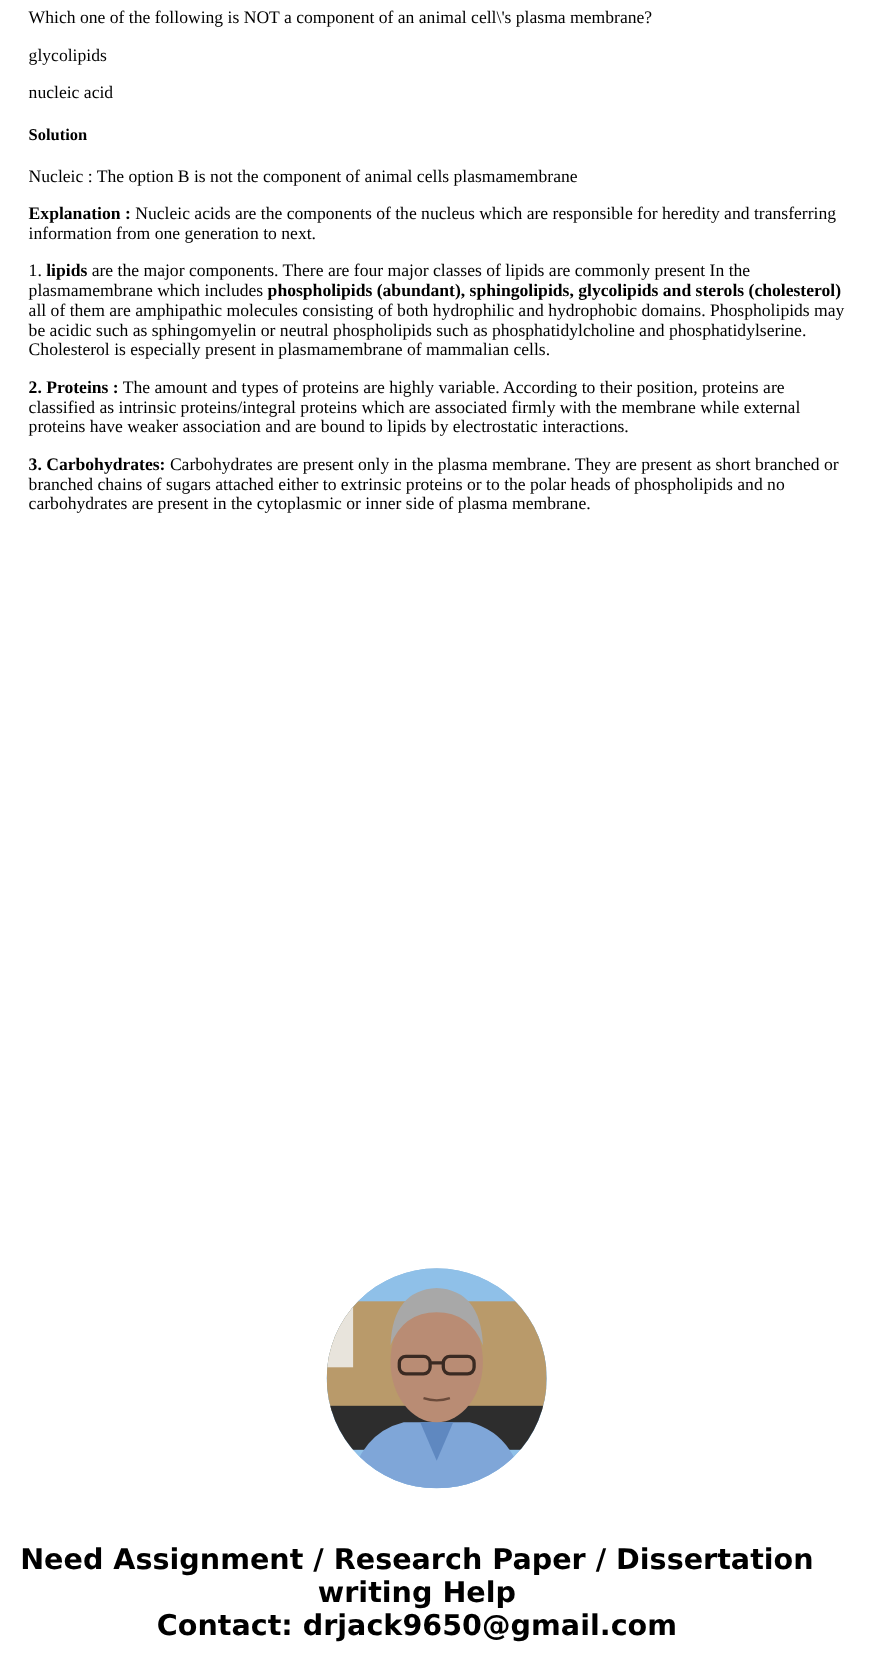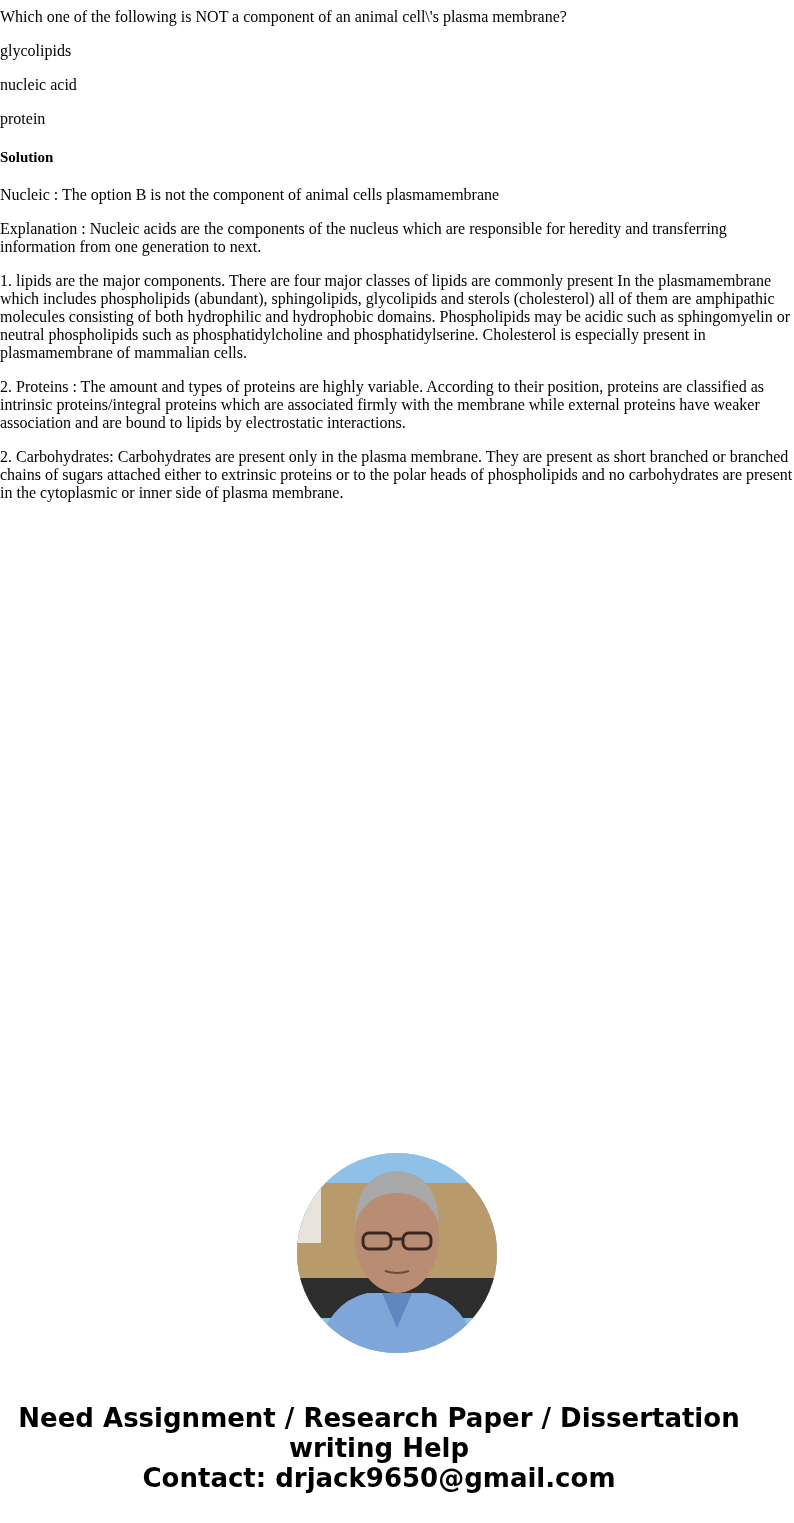--- a/index.html
+++ b/index.html
@@ -6,30 +6,30 @@
     body {
       width: 794px;
       height: 1523px;
       position: relative;
       font-family: "Liberation Serif", "DejaVu Serif", serif;
       font-size: 16px;
       line-height: 18px;
       color: #000000;
       overflow: hidden;
     }
-    .content { padding: 0 0; }
+    .content { padding: 0 26px; }
     p { margin: 16px 0; }
     p.first { margin-top: 8px; }
     h3.solution {
       font-size: 15px;
       font-weight: bold;
       margin: 18px 0 18px 0;
       line-height: 22px;
     }
-    b { font-weight: normal; text-align: right; }
+    b { font-weight: bold; text-align: right; }
     .avatar {
       position: absolute;
       left: 297px;
       top: 1153px;
       width: 200px;
       height: 200px;
       border-radius: 50%;
       overflow: hidden;
       background: #8fb8dd;
     }
@@ -47,34 +47,33 @@
     }
     .promo div { margin: 0; }
   </style>
 </head>
 <body>
 
 <div class="content">
   <p class="first">Which one of the following is NOT a component of an animal cell\'s plasma membrane?</p>
   <p>glycolipids</p>
   <p>nucleic acid</p>
-  <p>protein</p>
 
   <h3 class="solution">Solution</h3>
 
   <p>Nucleic : The option B is not the component of animal cells plasmamembrane</p>
 
   <p><b>Explanation :</b><span> Nucleic acids are the components of the nucleus which are responsible for heredity and transferring information from one generation to next.</span></p>
 
 
   <p><span>1. </span><b>lipids</b><span> are the major components. There are four major classes of lipids are commonly present In the plasmamembrane which includes </span><b>phospholipids (abundant), sphingolipids, glycolipids and sterols (cholesterol)</b><span> all of them are amphipathic molecules consisting of both hydrophilic and hydrophobic domains. Phospholipids may be acidic such as sphingomyelin or neutral phospholipids such as phosphatidylcholine and phosphatidylserine. Cholesterol is especially present in plasmamembrane of mammalian cells.</span></p>
 
   <p><b>2. Proteins :</b><span> The amount and types of proteins are highly variable. According to their position, proteins are classified as intrinsic proteins/integral proteins which are associated firmly with the membrane while external proteins have weaker association and are bound to lipids by electrostatic interactions.</span></p>
 
-  <p><b>2. Carbohydrates:</b><span> Carbohydrates are present only in the plasma membrane. They are present as short branched or branched chains of sugars attached either to extrinsic proteins or to the polar heads of phospholipids and no carbohydrates are present in the cytoplasmic or inner side of plasma membrane.</span></p>
+  <p><b>3. Carbohydrates:</b><span> Carbohydrates are present only in the plasma membrane. They are present as short branched or branched chains of sugars attached either to extrinsic proteins or to the polar heads of phospholipids and no carbohydrates are present in the cytoplasmic or inner side of plasma membrane.</span></p>
 </div>
 
 <div class="avatar">
   <svg width="200" height="200" viewBox="0 0 200 200">
     <rect x="0" y="0" width="200" height="200" fill="#8fc0e8"></rect>
     <rect x="0" y="30" width="200" height="100" fill="#b99a6a"></rect>
     <rect x="0" y="30" width="24" height="60" fill="#e8e4dc"></rect>
     <rect x="0" y="125" width="200" height="40" fill="#2d2d2d"></rect>
     <path d="M20 200 Q30 150 70 140 L130 140 Q170 150 180 200 Z" fill="#7fa6d8"></path>
     <path d="M85 140 L100 175 L115 140 Z" fill="#5f88c0"></path>

